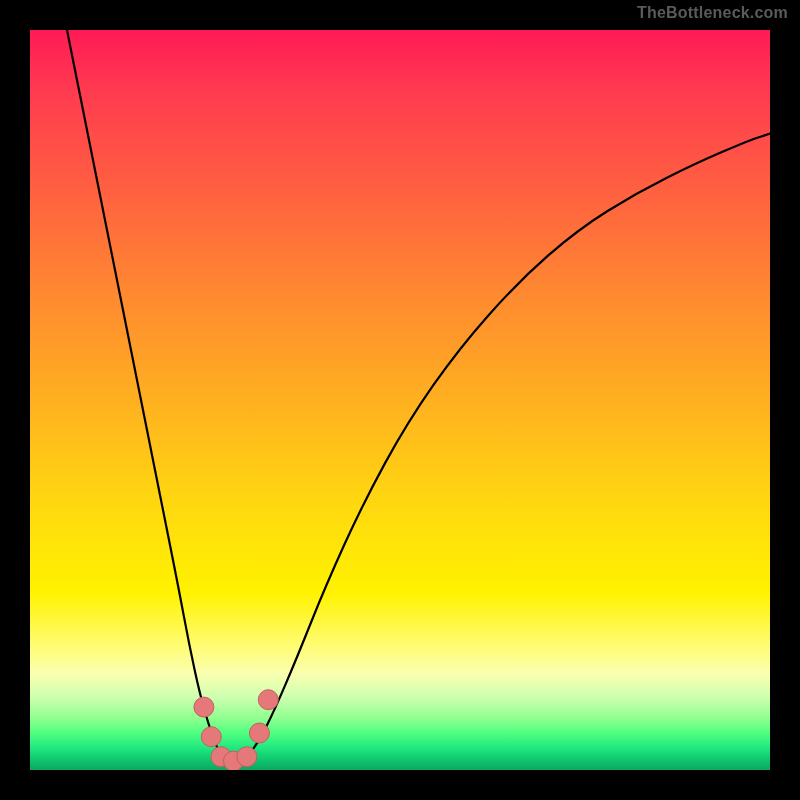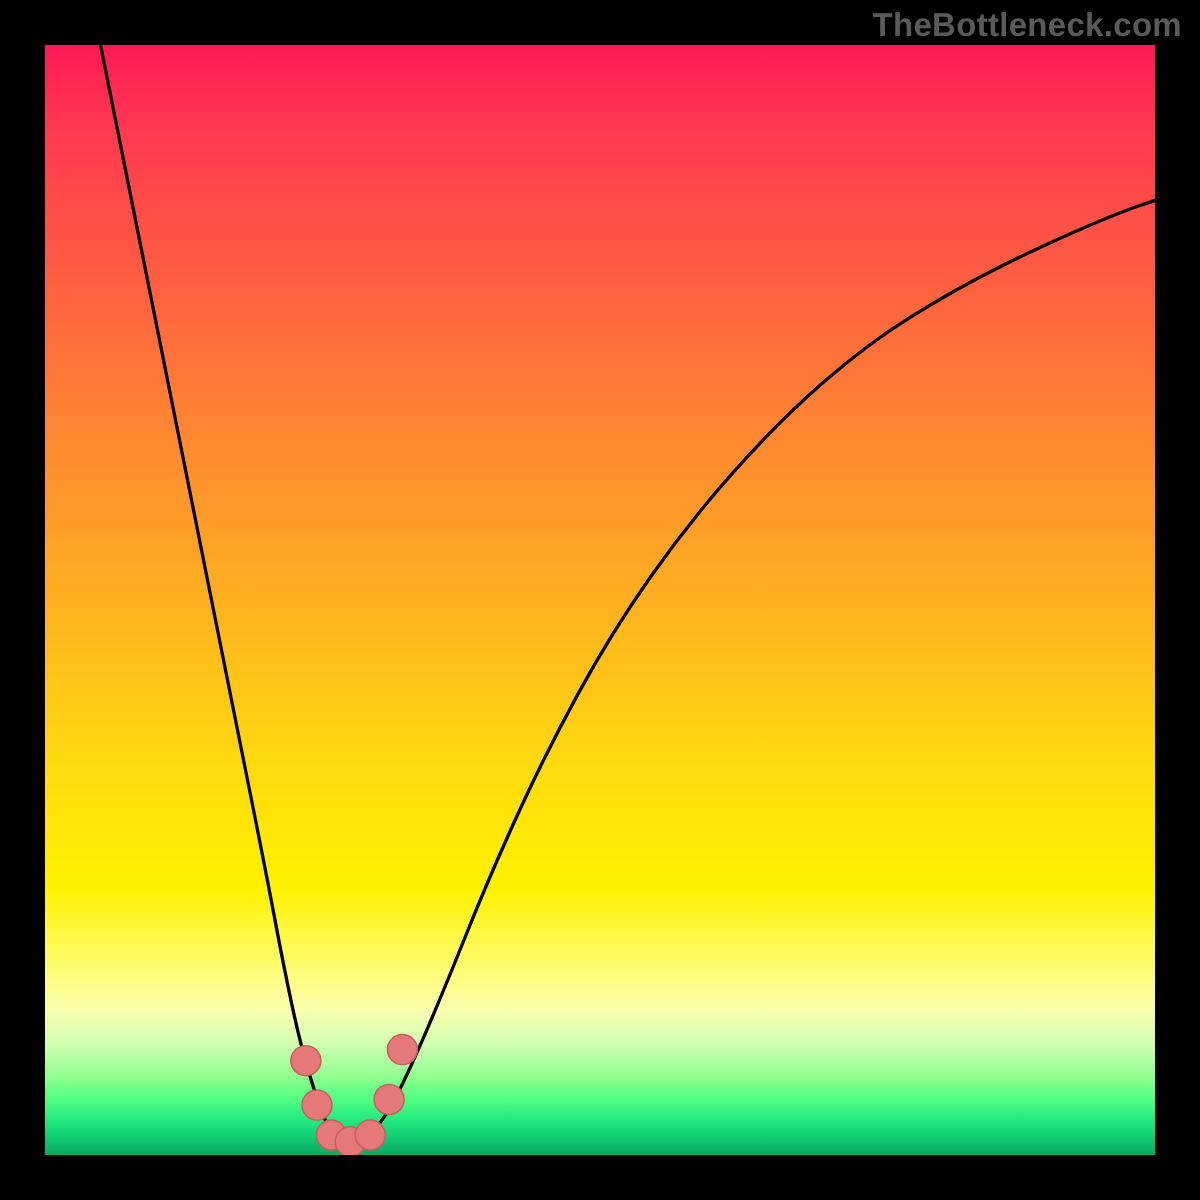--- a/index.html
+++ b/index.html
@@ -45,21 +45,21 @@
       #20e880 97%,
       #10c870 98.5%,
       #0aa860 100%
     );
   }
   .watermark {
     position: absolute;
     top: 4px;
     right: 12px;
     font-family: Arial, Helvetica, sans-serif;
-    font-size: 22px;
+    font-size: 16px;
     font-weight: 600;
     color: #5a5a5a;
     letter-spacing: 0.2px;
     user-select: none;
   }
   svg.curve {
     position: absolute;
     left: 0; top: 0;
     width: 740px;
     height: 740px;

